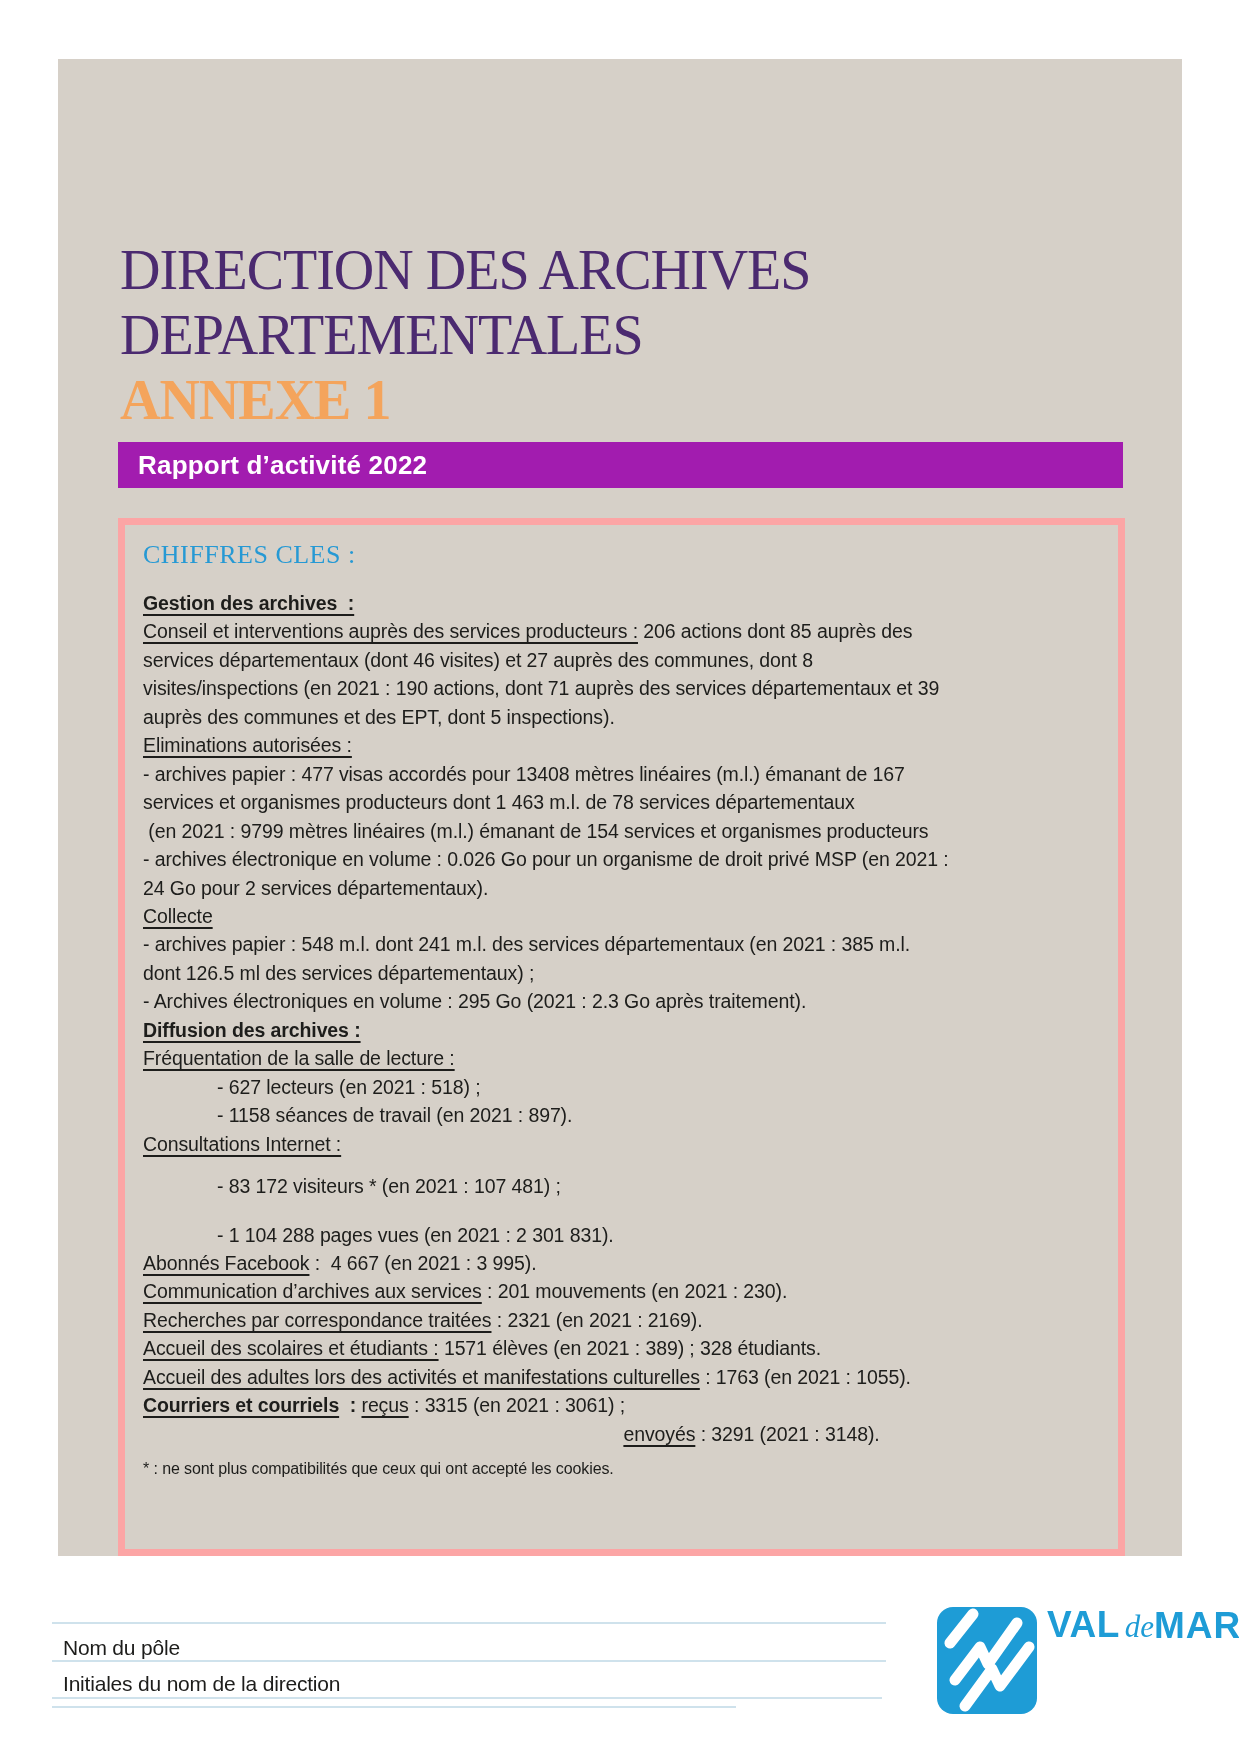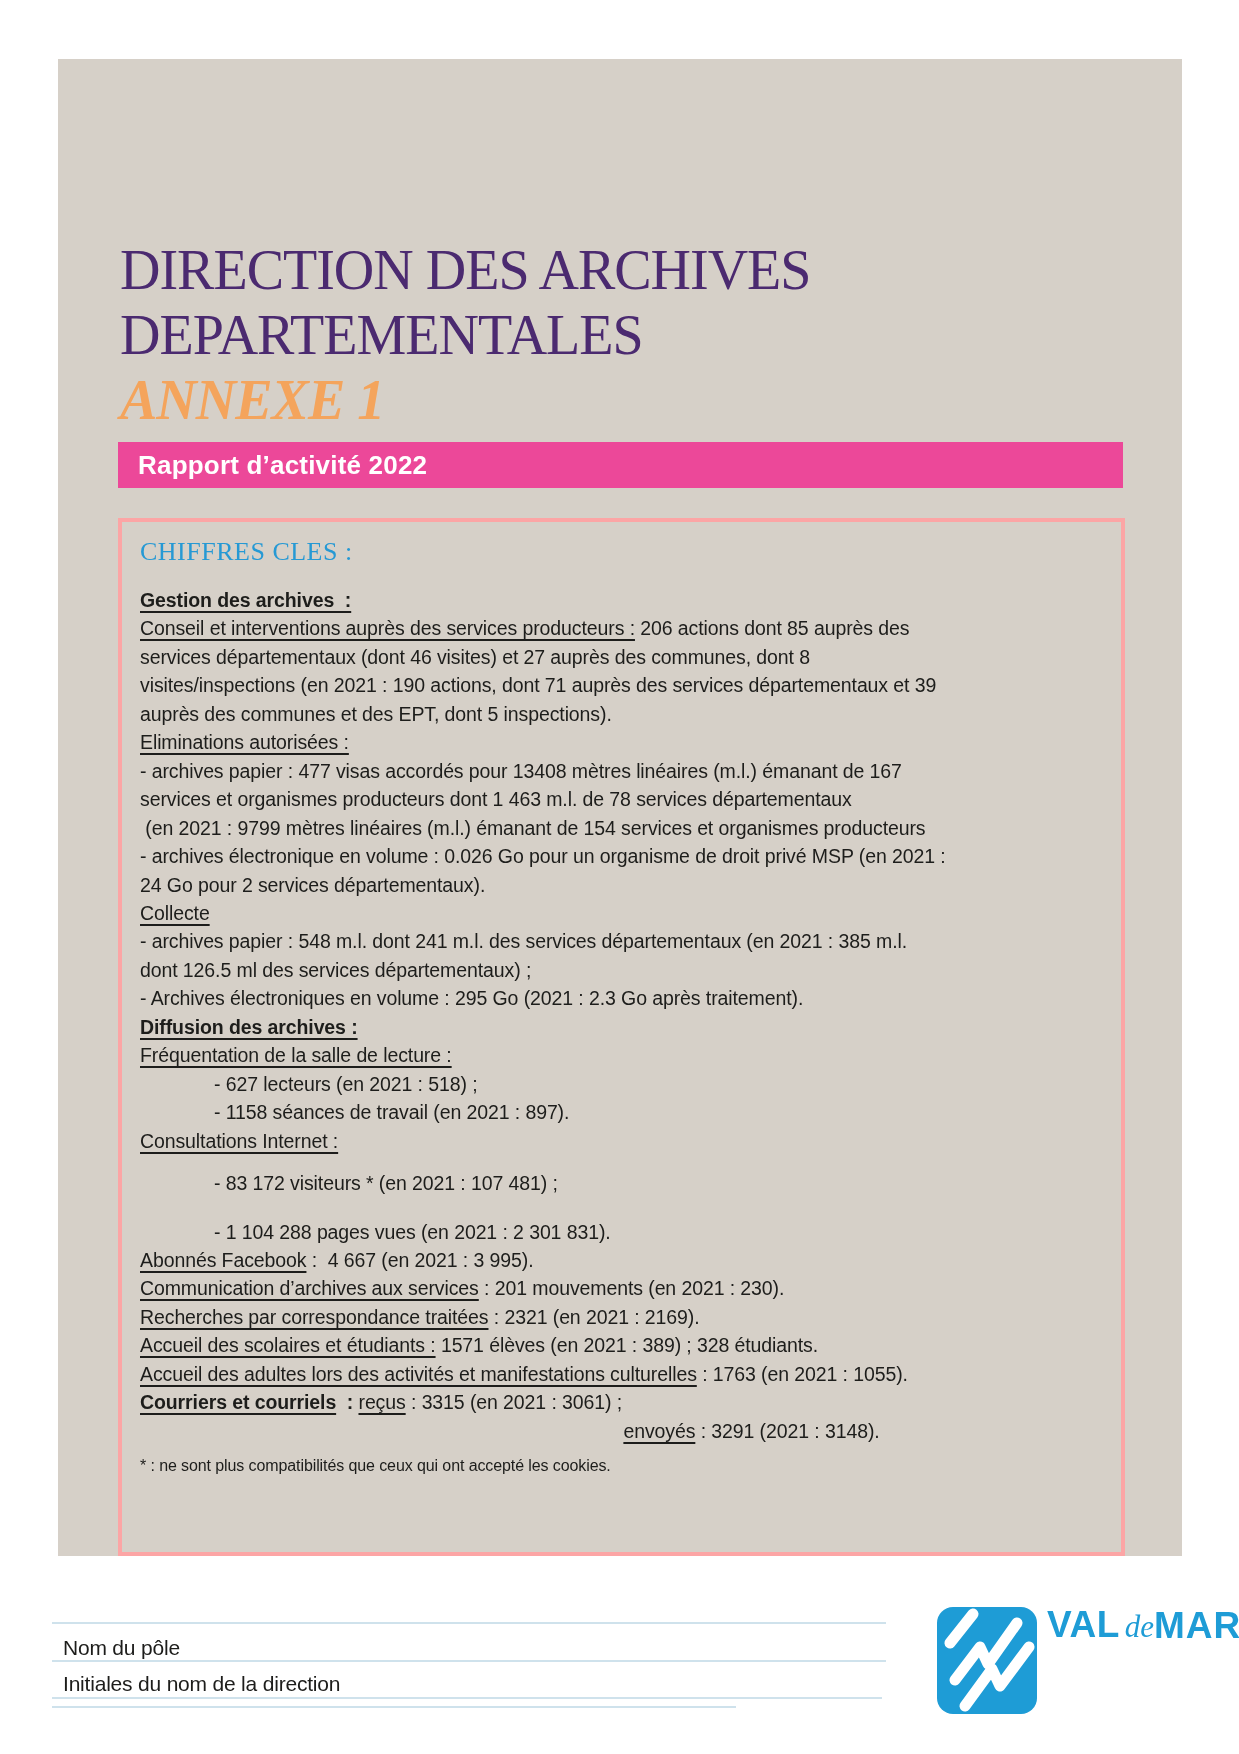--- a/index.html
+++ b/index.html
@@ -10,30 +10,30 @@
   .panel{
     position:absolute;left:58px;top:59px;width:1124px;height:1497px;
     background:#d6d0c8;
   }
   .title-block{
     position:absolute;left:120px;top:238px;line-height:65px;
     font-family:"Liberation Serif",serif;font-size:56px;letter-spacing:-1px;
     color:#4b2a70;
   }
   .title-line{white-space:nowrap;}
-  .annexe{color:#f4a45c;font-weight:bold;font-style:italic;}
+  .annexe{color:#f4a45c;font-weight:bold;}
   .banner{
     position:absolute;left:118px;top:442px;width:1005px;height:46px;
-    background:#ec4899;color:#ffffff;font-weight:bold;font-size:26px;
+    background:#a21caf;color:#ffffff;font-weight:bold;font-size:26px;
     line-height:46px;padding-left:20px;box-sizing:border-box;
     letter-spacing:0.2px;
   }
   .keybox{
     position:absolute;left:118px;top:518px;width:1007px;height:1038px;
-    border:4px solid #fca5a5;box-sizing:border-box;
+    border:7px solid #fca5a5;box-sizing:border-box;
     padding:14px 18px 0 18px;
   }
   .box-heading{
     font-family:"Liberation Serif",serif;font-size:26px;color:#2699d4;
     line-height:32px;margin-bottom:18px;letter-spacing:0.5px;
   }
   .lines{font-size:19.5px;line-height:28.45px;letter-spacing:-0.1px;}
   .line{white-space:pre-wrap;}
   .b{font-weight:bold;text-align:right;}
   .u{text-decoration:underline;text-underline-offset:4px;text-decoration-thickness:1.5px;}

